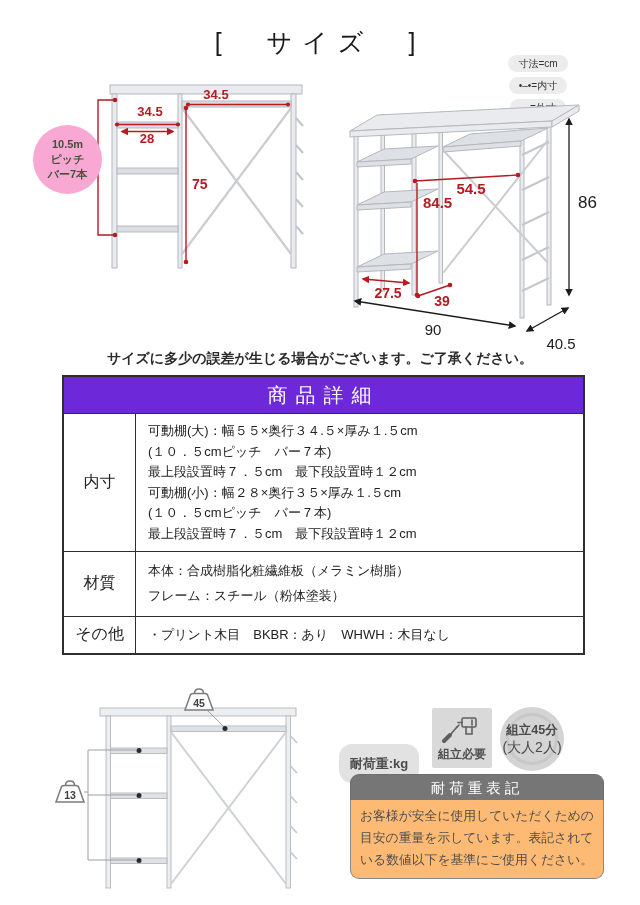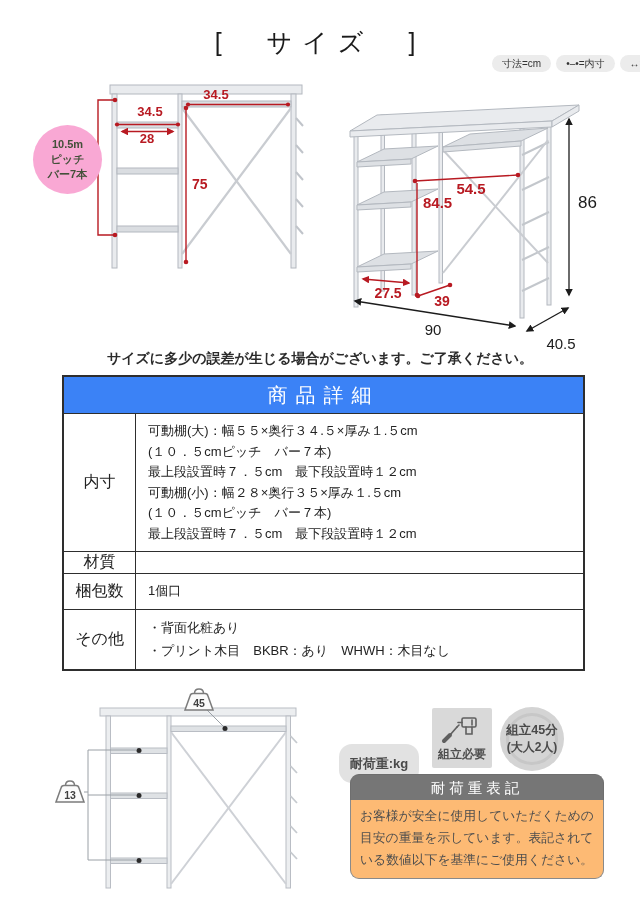--- a/index.html
+++ b/index.html
@@ -3,32 +3,32 @@
 <meta charset="utf-8">
 <style>
   html,body{margin:0;padding:0;}
   body{width:640px;height:905px;background:#ffffff;position:relative;overflow:hidden;
        font-family:"Liberation Sans","DejaVu Sans",sans-serif;color:#222;}
   .abs{position:absolute;}
   
   .title{top:26px;left:0;width:640px;text-align:center;font-size:25px;letter-spacing:10px;
          color:#1a1a1a;font-weight:500;}
   
-  .legend{left:492px;top:55px;width:92px;display:flex;align-items:center;gap:5px;}
+  .legend{left:492px;top:55px;width:92px;display:flex;flex-direction:column;align-items:center;gap:5px;}
   .legend .pill{background:#ececec;border-radius:10px;font-size:10px;line-height:17px;height:17px;
                 padding:0 10px;color:#333;white-space:nowrap;}
   
   .pitch-badge{left:33px;top:125px;width:69px;height:69px;border-radius:50%;background:#f9a8d4;
                display:flex;flex-direction:column;justify-content:center;align-items:center;
                font-size:11px;font-weight:bold;color:#44503a;line-height:1.35;}
   
   .note{top:350px;left:0;width:640px;text-align:center;font-size:14px;font-weight:600;color:#2b2b2b;}
   
   .details{left:62px;top:375px;width:523px;border:2px solid #2e2e2e;box-sizing:border-box;}
-  .details .thead{background:#3b82f6;color:#fff;text-align:center;font-size:20px;
+  .details .thead{background:#6d28d9;color:#fff;text-align:center;font-size:20px;
                   letter-spacing:8px;height:36px;line-height:36px;}
   .details .trow{display:flex;border-top:1.5px solid #2e2e2e;}
   .details .tlabel{width:72px;flex:0 0 72px;display:flex;align-items:center;justify-content:center;
                    font-size:16px;color:#222;border-right:1.5px solid #2e2e2e;box-sizing:border-box;text-align:center;}
   .details .tcontent{flex:1;padding:7px 12px;font-size:13px;line-height:1.6;color:#222;}
   .r-inner .tcontent{line-height:1.58;}
   .r-material .tcontent{line-height:1.9;}
   .r-pack .tcontent{line-height:1.6;}
   .r-other .tcontent{line-height:1.75;}
   
@@ -36,21 +36,21 @@
              display:flex;align-items:center;justify-content:center;font-size:13px;font-weight:bold;color:#4a4a4a;}
   .assembly-badge{left:432px;top:708px;width:60px;height:60px;background:#d9d9d9;border-radius:2px;
                   display:flex;flex-direction:column;align-items:center;justify-content:flex-end;
                   padding-bottom:5px;box-sizing:border-box;}
   .assembly-badge .lbl{font-size:12px;font-weight:bold;color:#4f4f4f;margin-top:2px;}
   .time-badge{left:500px;top:707px;width:64px;height:64px;background:#d4d4d4;border-radius:50%;
               display:flex;flex-direction:column;align-items:center;justify-content:center;position:absolute;}
   .time-badge .ring{position:absolute;width:46px;height:46px;border:3px solid #c7c7c7;border-radius:50%;
                     left:6px;top:6px;}
   .time-badge .l1{font-size:12.5px;font-weight:bold;color:#4a4a4a;z-index:1;}
-  .time-badge .l2{font-size:12px;color:#4a4a4a;z-index:1;font-weight:bold;}
+  .time-badge .l2{font-size:14px;color:#4a4a4a;z-index:1;}
   
   .load-note{left:318px;top:774px;width:254px;padding-left:32px;}
   .load-note .hd{background:#767676;color:#fff;text-align:center;font-size:14.5px;letter-spacing:4px;
                  height:26px;line-height:26px;border-radius:9px 9px 0 0;border:1.5px solid #6e6e6e;border-bottom:none;box-sizing:border-box;}
   .load-note .bd{border:1.5px solid #8a8a8a;border-top:none;border-radius:0 0 9px 9px;background:#fdba74;
                  padding:5px 9px 7px 9px;font-size:12.8px;color:#4e4e4e;line-height:1.72;box-sizing:border-box;}
   svg text{font-family:"Liberation Sans","DejaVu Sans",sans-serif;}
   .dimr{fill:#b81a22;font-weight:bold;}
   .dimb{fill:#1c1c1c;}
 </style>
@@ -195,31 +195,28 @@
       <div>可動棚(大)：幅５５×奥行３４.５×厚み１.５cm</div>
       <div>(１０．５cmピッチ　バー７本)</div>
       <div>最上段設置時７．５cm　最下段設置時１２cm</div>
       <div>可動棚(小)：幅２８×奥行３５×厚み１.５cm</div>
       <div>(１０．５cmピッチ　バー７本)</div>
       <div>最上段設置時７．５cm　最下段設置時１２cm</div>
     </div>
   </div>
   <div class="trow r-material">
     <div class="tlabel">材質</div>
-  </div>
-  <div class="trow r-pack">
-    <div class="tlabel">梱包数</div>
     <div class="tcontent">
-      <div>1個口</div>
+      <div>本体：合成樹脂化粧繊維板（メラミン樹脂）</div>
+      <div>フレーム：スチール（粉体塗装）</div>
     </div>
   </div>
   <div class="trow r-other">
     <div class="tlabel">その他</div>
     <div class="tcontent">
-      <div>・背面化粧あり</div>
       <div>・プリント木目　BKBR：あり　WHWH：木目なし</div>
     </div>
   </div>
 </div>
 
 <svg class="abs" style="left:55px;top:686px;" width="255" height="212" viewBox="0 0 255 212">
   <g fill="#eceef0" stroke="#b9bdc4" stroke-width="1">
     <rect x="45" y="22" width="196" height="8"></rect>
     <rect x="51" y="30" width="4.5" height="172"></rect>
     <rect x="112" y="30" width="4" height="172"></rect>

